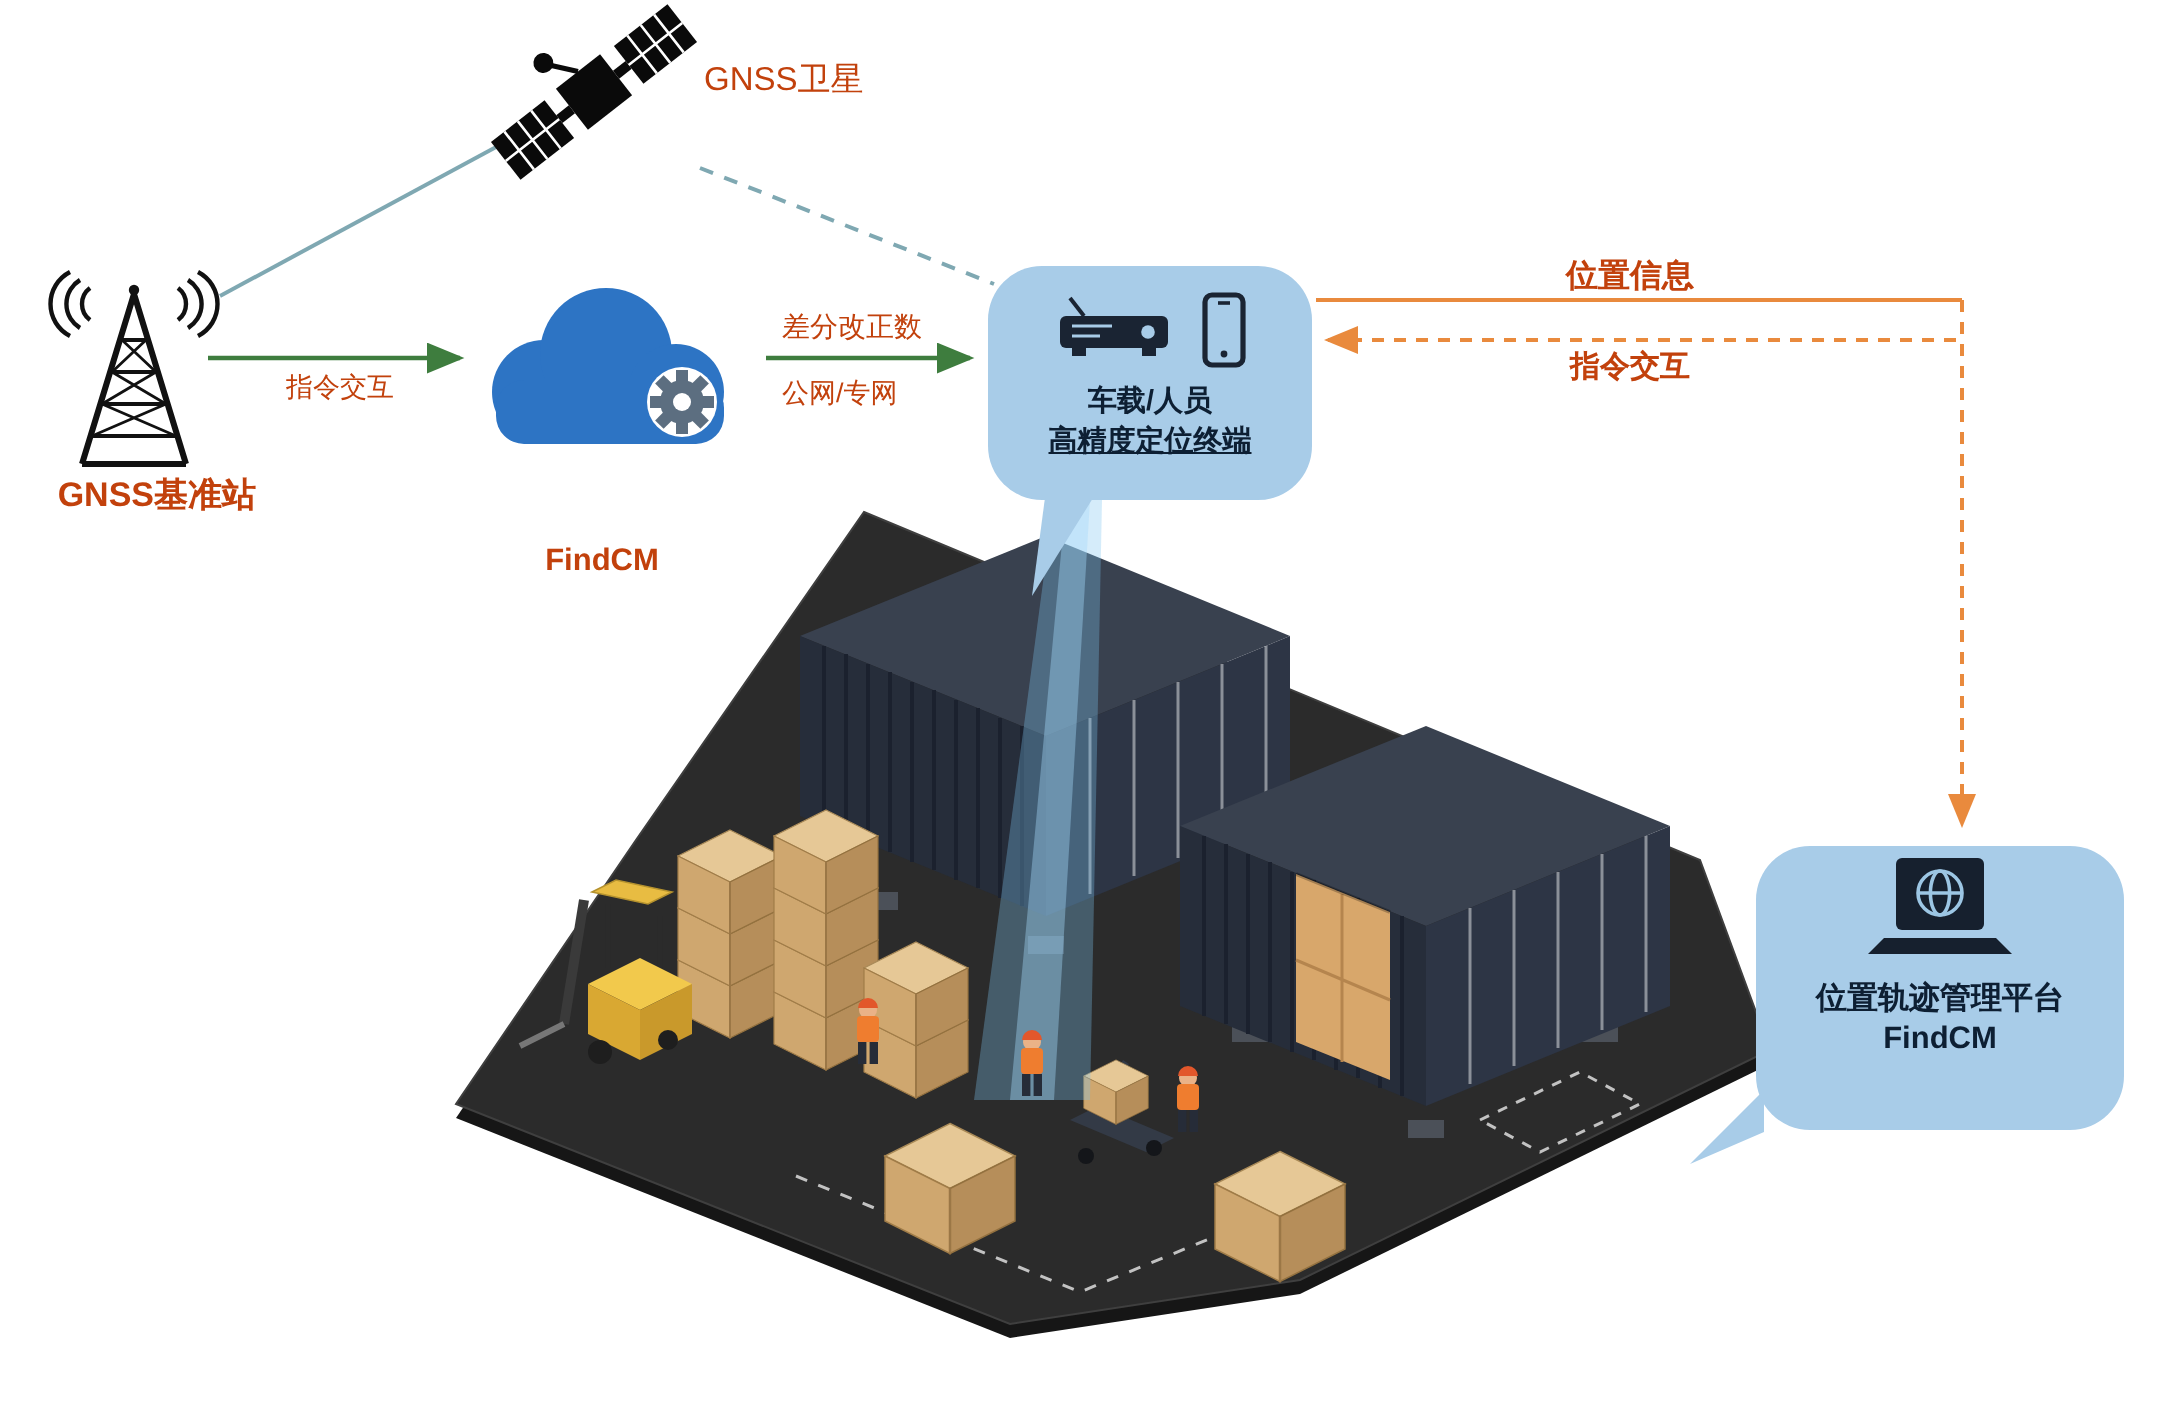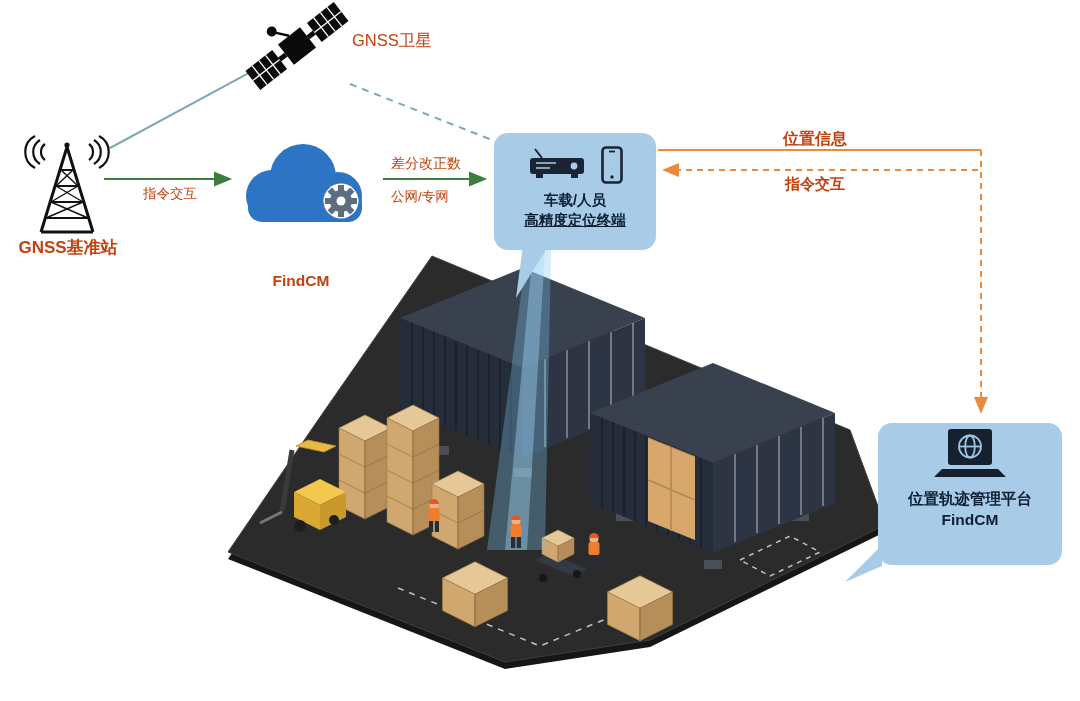--- a/index.html
+++ b/index.html
@@ -4,21 +4,21 @@
 <style>
   html,body{margin:0;padding:0;background:#ffffff;}
   #stage{
     position:relative;width:1080px;height:701px;overflow:hidden;background:#ffffff;
     font-family:"Liberation Sans","DejaVu Sans",sans-serif;color:#111;
   }
   #stage svg.bg{position:absolute;left:0;top:0;}
   .lbl{position:absolute;line-height:1.25;color:#c2410c;}
   .center{text-align:center;}
   .bubble{
-    position:absolute;background:#a8cce8;border-radius:14px;
+    position:absolute;background:#a8cce8;border-radius:27px;
     display:flex;flex-direction:column;align-items:center;justify-content:flex-start;
     color:#0d1f33;
   }
   .bubble .icons{display:flex;align-items:center;gap:12px;}
   .bubble .t{font-weight:700;text-align:center;}
   #terminal-bubble{left:494px;top:133px;width:162px;height:117px;padding-top:13px;box-sizing:border-box;}
   #terminal-bubble .t{font-size:14.5px;margin-top:7px;}
   #finds-bubble{left:878px;top:423px;width:184px;height:142px;padding-top:6px;box-sizing:border-box;}
   #finds-bubble .t{font-size:15.5px;margin-top:8px;}
 </style>
@@ -191,21 +191,21 @@
       <use href="#worker" x="516" y="548"></use>
       <use href="#worker" x="594" y="566"></use>
     </g>
 
     <polygon points="523,245 549,245 516,298" fill="#a8cce8"></polygon>
     <polygon points="882,545 882,566 845,582" fill="#a8cce8"></polygon>
   </svg>
 
   <div class="lbl" style="left:352px;top:30px;width:120px;font-size:16.5px;font-weight:500;">GNSS卫星</div>
 
-  <div class="lbl center" style="left:8px;top:237px;width:120px;font-size:17px;font-weight:700;">GNSS基准站</div>
+  <div class="lbl center" style="left:8px;top:237px;width:120px;font-size:17px;font-weight:700;text-align:right;">GNSS基准站</div>
 
   <div class="lbl center" style="left:104px;top:186px;width:132px;font-size:13.5px;">指令交互</div>
 
   <div class="lbl center" style="left:213px;top:271px;width:176px;font-size:15.5px;font-weight:700;">FindCM</div>
 
   <div class="lbl" style="left:391px;top:155px;font-size:14px;">差分改正数</div>
   <div class="lbl" style="left:391px;top:189px;font-size:13.5px;">公网/专网</div>
 
   <div class="lbl center" style="left:755px;top:129px;width:120px;font-size:16px;font-weight:600;">位置信息</div>
   <div class="lbl center" style="left:755px;top:175px;width:120px;font-size:15px;font-weight:600;text-align:center;">指令交互</div>

